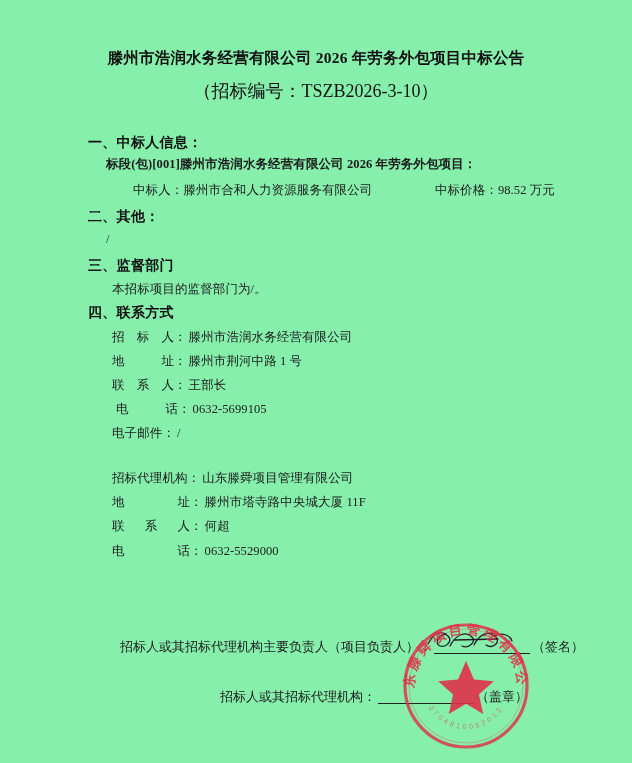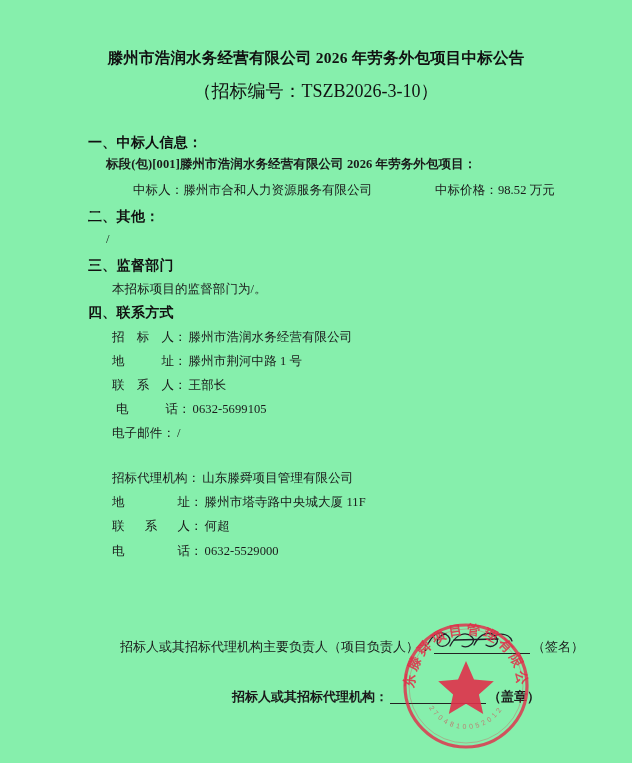--- a/index.html
+++ b/index.html
@@ -181,21 +181,21 @@
 
   <div class="body-line" style="top:543px;left:112px;">
     <span class="kv-label-wide">电 话</span><span class="kv-sep">：</span><span>0632-5529000</span>
   </div>
 
 
   <div class="sign-row" style="top:638px;left:120px;">
     <span>招标人或其招标代理机构主要负责人（项目负责人）：</span><span class="sign-blank"></span><span>（签名）</span>
   </div>
 
-  <div class="sign-row" style="top:688px;left:232px;font-weight:bold;">
+  <div class="sign-row" style="top:688px;left:220px;">
     <span>招标人或其招标代理机构：</span><span class="sign-blank"></span><span>（盖章）</span>
   </div>
 
   <svg class="signature-scribble" viewBox="0 0 96 30">
     <g fill="none" stroke="#1f1f28" stroke-width="1.3" stroke-linecap="round">
       <path d="M4 18 C10 6, 18 4, 24 10 C29 15, 22 22, 16 20 C10 18, 14 9, 22 8"></path>
       <path d="M26 20 C32 8, 42 5, 48 11 C53 16, 44 23, 38 20"></path>
       <path d="M50 19 C56 7, 66 4, 72 11 C77 17, 68 23, 62 19"></path>
       <path d="M30 14 L74 13"></path>
       <path d="M70 10 C78 6, 86 9, 88 15"></path>

